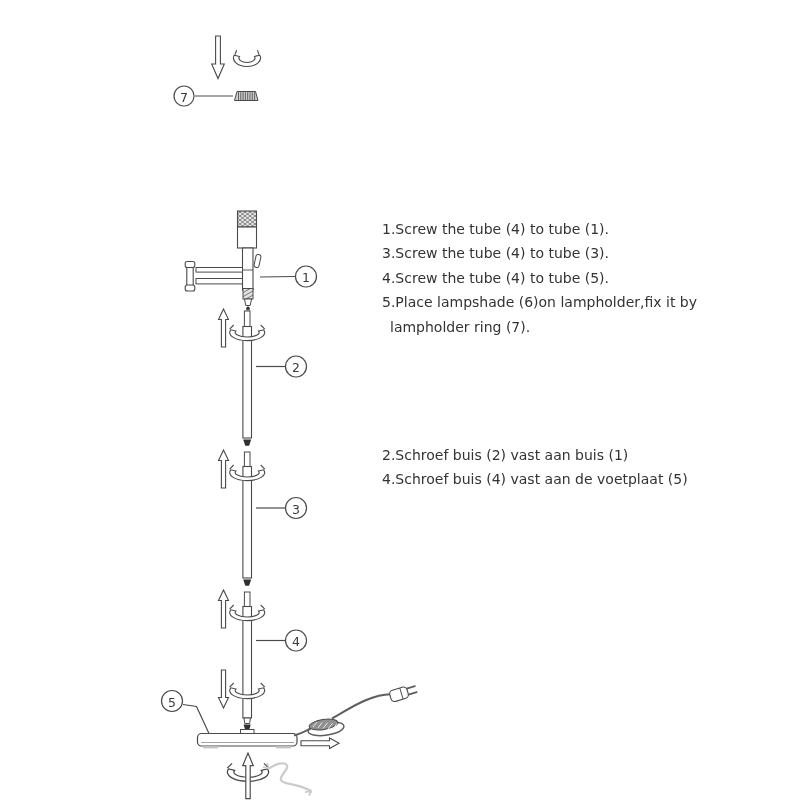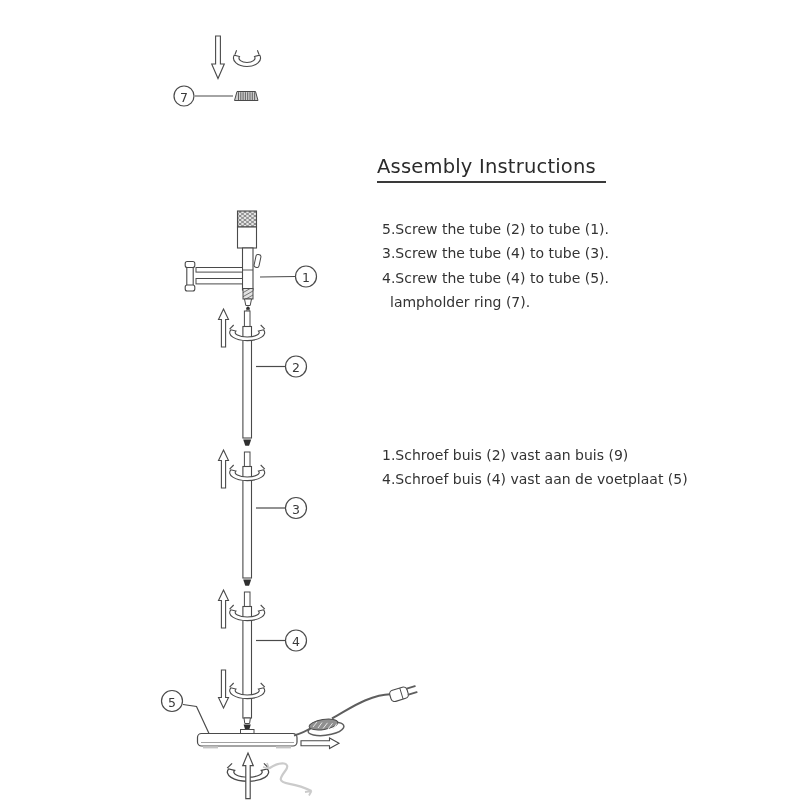--- a/index.html
+++ b/index.html
@@ -155,28 +155,26 @@
   <g>
     <use href="#rot-ring" transform="translate(248,772) scale(1.18,1.15)"></use>
     <use href="#arrow-up" transform="translate(248,753) scale(1.05,1.2)"></use>
     <g stroke="#cbcbcb" fill="none">
       <path d="M269,768.5 C281,760.5 291.5,762.5 285.5,770.5 C279.5,778.5 277.5,781.5 289.5,783.8 C298,785.3 305.5,788 311.5,791" stroke-width="2.2"></path>
       <path d="M269,768.5 l-6,-1.5 M269,768.5 l-2,-5.5 M311.5,791 l-6.5,1 M311.5,791 l-2.5,4.5" stroke-width="1.8"></path>
     </g>
   </g>
 </svg>
 
-<div class="txtblock title" style="left:377px; top:155px;">
-  <span class="u">Assembly Instructions</span>
-</div>
 <div class="txtblock list" style="left:382px; top:217px;">
-  <div>5.Screw the tube (2) to tube (1).</div>
+  <div>1.Screw the tube (4) to tube (1).</div>
   <div>3.Screw the tube (4) to tube (3).</div>
   <div>4.Screw the tube (4) to tube (5).</div>
+  <div>5.Place lampshade (6)on lampholder,fix it by</div>
   <div class="cont">lampholder ring (7).</div>
 </div>
 
 <div class="txtblock list" style="left:382px; top:443px;">
-  <div>1.Schroef buis (2) vast aan buis (9)</div>
+  <div>2.Schroef buis (2) vast aan buis (1)</div>
   <div>4.Schroef buis (4) vast aan de voetplaat (5)</div>
 </div>
 
 </div>
 
 </body></html>

